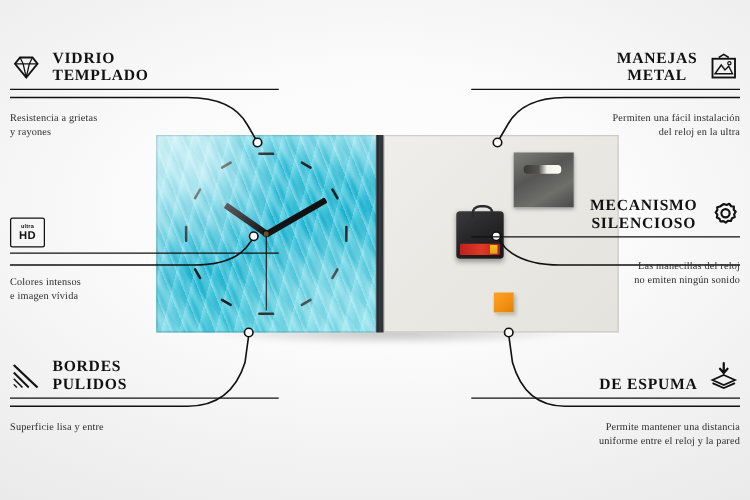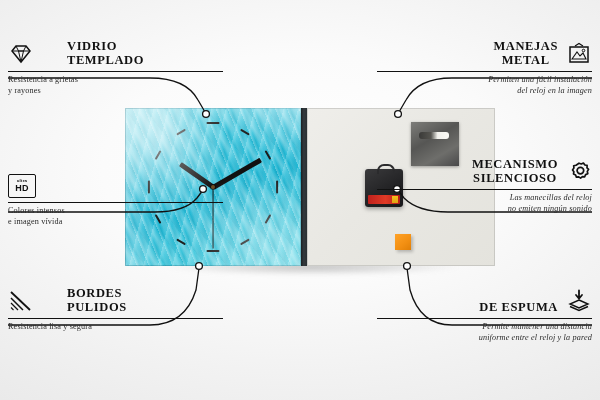--- a/index.html
+++ b/index.html
@@ -89,31 +89,31 @@
     box-shadow:2px 2px 3px rgba(0,0,0,.22);
   }
 
   
   .feature{position:absolute;width:215px;}
   .feature .head{display:flex;align-items:center;gap:8px;}
   .feature.right .head{justify-content:flex-end;}
   .title{
     font-family:"Liberation Serif", serif;
     font-size:12.5px;font-weight:700;color:#111;
-    letter-spacing:.6px;line-height:13.5px;text-transform:uppercase;margin-left:25px;
+    letter-spacing:.6px;line-height:13.5px;text-transform:uppercase;
   }
   .feature.left .title{text-align:left;}
   .feature.right .title{text-align:center;}
   .rule{height:1px;background:#111;margin-top:4px;width:100%;}
   .desc{
     font-family:"Liberation Serif", serif;
-    font-size:8.2px;color:#2a2a2a;line-height:10.5px;margin-top:3px;
+    font-size:8.2px;color:#2a2a2a;line-height:10.5px;margin-top:18px;
     letter-spacing:.15px;
   }
-  .feature.right .desc{text-align:right;font-style:italic;}
+  .feature.right .desc{text-align:right;}
   .ico{width:26px;height:24px;flex:0 0 26px;display:block;}
 
   .hdbox{
     width:26px;height:22px;border:1.4px solid #111;border-radius:2px;
     display:flex;flex-direction:column;align-items:center;justify-content:center;
     line-height:1;
   }
   .hd-ultra{font-family:"Liberation Sans", sans-serif;font-size:4.4px;font-weight:700;letter-spacing:.2px;color:#111;}
   .hd-main{font-family:"Liberation Sans", sans-serif;font-size:9px;font-weight:700;letter-spacing:.2px;color:#111;margin-top:.5px;}
 
@@ -210,35 +210,35 @@
     <div class="head">
       <svg class="ico" viewBox="0 0 26 24">
         <path d="M3 3 L22 21" stroke="#111" stroke-width="1.8" fill="none"></path>
         <path d="M3 9 L15 21" stroke="#111" stroke-width="1.5" fill="none"></path>
         <path d="M3 14 L10 21" stroke="#111" stroke-width="1.3" fill="none"></path>
         <path d="M3 18.5 L5.5 21" stroke="#111" stroke-width="1.1" fill="none"></path>
       </svg>
       <div class="title"><span>BORDES</span><br><span>PULIDOS</span></div>
     </div>
     <div class="rule"></div>
-    <div class="desc"><span>Resistencia lisa y segura</span></div>
+    <div class="desc"><span>Superficie lisa y entre</span></div>
   </div>
 
   <div class="feature right" style="left:377px;top:40px;">
     <div class="head">
       <div class="title"><span>MANEJAS</span><br><span>METAL</span></div>
       <svg class="ico" viewBox="0 0 26 24">
         <path d="M9 4 L13 1.5 L17 4" fill="none" stroke="#111" stroke-width="1.2"></path>
         <rect x="4" y="5" width="18" height="15" fill="none" stroke="#111" stroke-width="1.5"></rect>
         <path d="M6 17 L11 10 L14 14 L17 11 L20 17 Z" fill="none" stroke="#111" stroke-width="1.1"></path>
         <circle cx="17.5" cy="8.5" r="1.3" fill="none" stroke="#111" stroke-width="1"></circle>
       </svg>
     </div>
     <div class="rule"></div>
-    <div class="desc"><span>Permiten una fácil instalación</span><br><span>del reloj en la imagen</span></div>
+    <div class="desc"><span>Permiten una fácil instalación</span><br><span>del reloj en la ultra</span></div>
   </div>
 
   <div class="feature right" style="left:377px;top:158px;">
     <div class="head">
       <div class="title"><span>MECANISMO</span><br><span>SILENCIOSO</span></div>
       <svg class="ico" viewBox="0 0 26 24">
         <path d="M13 3.2 L15.3 4.0 L17.4 3.0 L18.9 5.0 L21.1 5.3 L21.0 7.8 L22.6 9.4 L21.3 11.4 L21.8 13.7 L19.6 14.6 L18.7 16.8 L16.4 16.6 L14.6 18.1 L12.7 16.9 L10.4 17.2 L9.6 15.0 L7.5 14.0 L7.9 11.7 L6.5 9.9 L7.9 8.1 L7.7 5.8 L10.0 5.2 Z" fill="none" stroke="#111" stroke-width="1.7" stroke-linejoin="round"></path>
         <circle cx="14.4" cy="10.6" r="3.3" fill="none" stroke="#111" stroke-width="1.7"></circle>
       </svg>
     </div>

